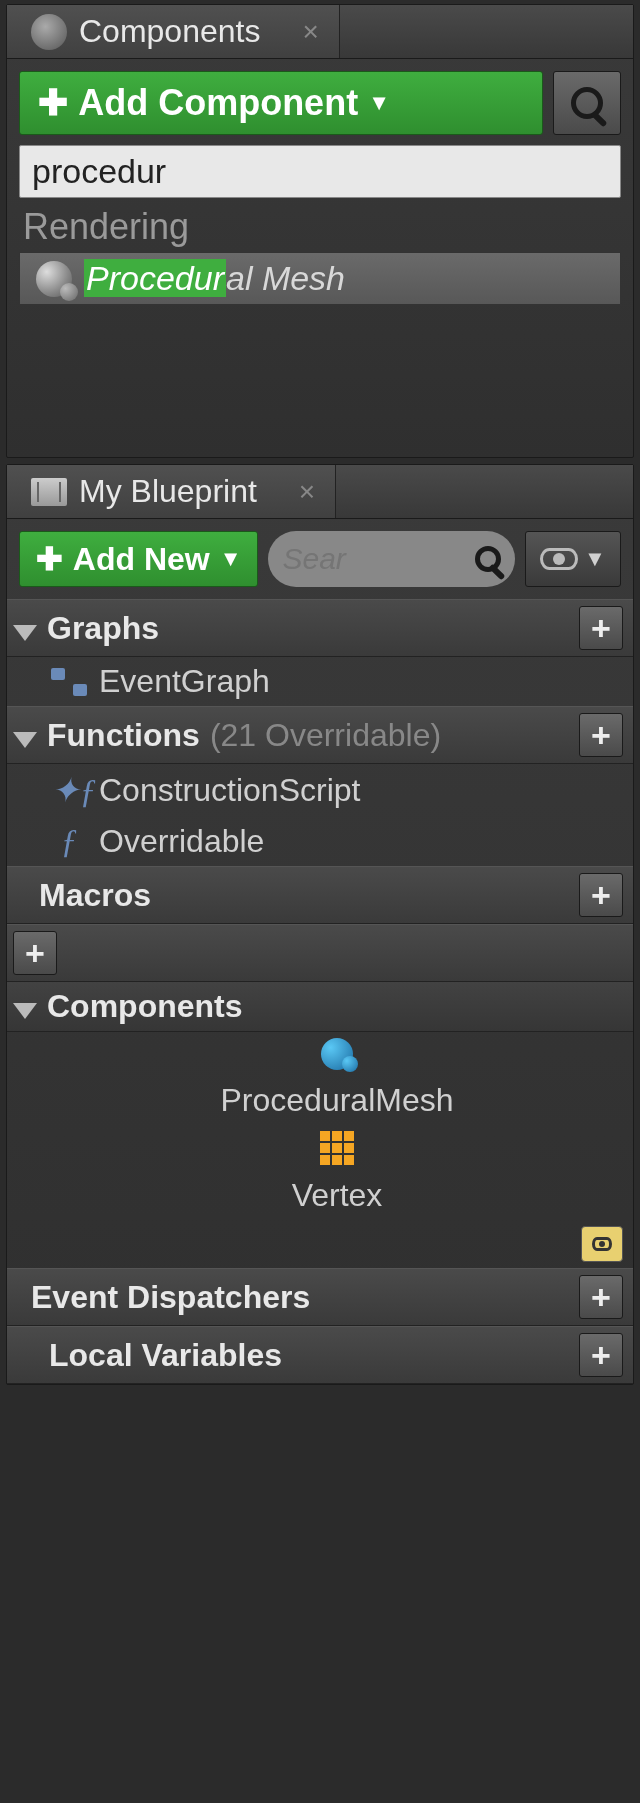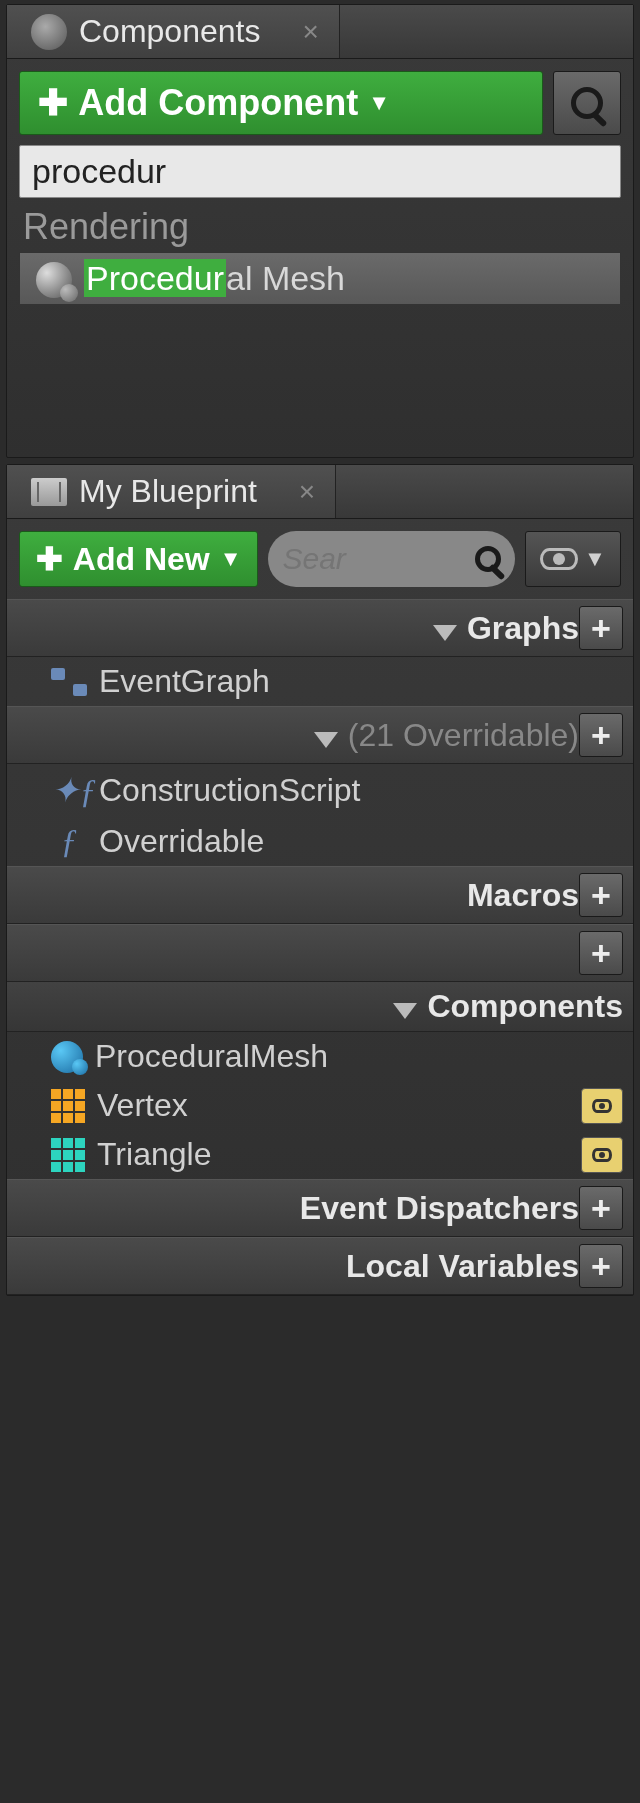--- a/index.html
+++ b/index.html
@@ -93,28 +93,29 @@
     padding: 6px 12px;
     border-radius: 2px;
   }
   .category-hdr {
     font-size: 36px;
     color: #9a9a9a;
     padding: 8px 4px 4px;
   }
   .search-result {
     display: flex;
-    align-items: flex-end;
+    align-items: center;
     gap: 12px;
     background: linear-gradient(#6a6a6a, #585858);
     border: 1px solid #333;
     padding: 6px 16px;
     font-size: 34px;
     color: #d8d8d8;
     cursor: pointer;
+    font-style: italic;
   }
   .result-icon {
     width: 36px; height: 36px;
     background: radial-gradient(circle at 30% 30%, #ddd, #888 60%, #555);
     border-radius: 50%;
     position: relative;
   }
   .result-icon::after {
     content:"";
     position:absolute;
@@ -170,21 +171,21 @@
   }
   .eye::after{
     content:"";position:absolute;
     width:12px;height:12px;border-radius:50%;
     background:#bbb;left:50%;top:50%;transform:translate(-50%,-50%);
   }
 
   .section-hdr {
     display: flex;
     align-items: center;
-    justify-content: flex-end;
+    justify-content: space-between;
     background: linear-gradient(#4a4a4a,#3a3a3a);
     border-top: 1px solid #555;
     border-bottom: 1px solid #222;
     padding: 6px 10px 6px 6px;
   }
   .section-hdr .left {
     display: flex; align-items: baseline; gap: 10px;
   }
   .tri {
     width: 0; height: 0;
@@ -204,21 +205,21 @@
     color: #eee; font-size: 34px; font-weight: bold;
     cursor: pointer;
   }
 
   .tree-item {
     display: flex; align-items: center; gap: 12px;
     padding: 6px 10px 6px 44px;
     font-size: 32px; color: #d0d0d0;
     cursor: pointer;
   }
-  .tree-item.sub { padding-left: 44px; }
+  .tree-item.sub { padding-left: 44px; flex-direction: column; }
   .tree-item .trailing { margin-left: auto; }
 
   .icon-graph {
     width: 36px; height: 28px; position: relative;
   }
   .icon-graph::before, .icon-graph::after {
     content:""; position:absolute;
     width:14px;height:12px;background:#6a8ab8;border-radius:2px;
   }
   .icon-graph::before{left:0;top:0;}
@@ -350,20 +351,21 @@
     <div class="plus-btn">+</div>
   </div>
   <div class="tree-item">
     <span class="icon-graph"></span>
     <span>EventGraph</span>
   </div>
 
   <div class="section-hdr">
     <div class="left">
       <span class="tri"></span>
+      <span class="section-title">Functions</span>
       <span class="section-sub">(21 Overridable)</span>
     </div>
     <div class="plus-btn">+</div>
   </div>
   <div class="tree-item">
     <span class="icon-fn">✦ƒ</span>
     <span>ConstructionScript</span>
   </div>
   <div class="tree-item">
     <span class="icon-fn">ƒ</span>
@@ -401,37 +403,20 @@
         <span></span>
         <span></span>
         <span></span>
         <span></span>
       </span>
     <span>Vertex</span>
     <span class="trailing eye-badge">
         <span class="pupil"></span>
       </span>
   </div>
-  <div class="tree-item sub">
-    <span class="icon-grid teal">
-        <span></span>
-        <span></span>
-        <span></span>
-        <span></span>
-        <span></span>
-        <span></span>
-        <span></span>
-        <span></span>
-        <span></span>
-      </span>
-    <span>Triangle</span>
-    <span class="trailing eye-badge">
-        <span class="pupil"></span>
-      </span>
-  </div>
 
   <div class="section-hdr">
     <div class="left">
       <span class="section-title" style="margin-left:18px">Event Dispatchers</span>
     </div>
     <div class="plus-btn">+</div>
   </div>
 
   <div class="section-hdr">
     <div class="left" style="overflow:hidden;white-space:nowrap">

